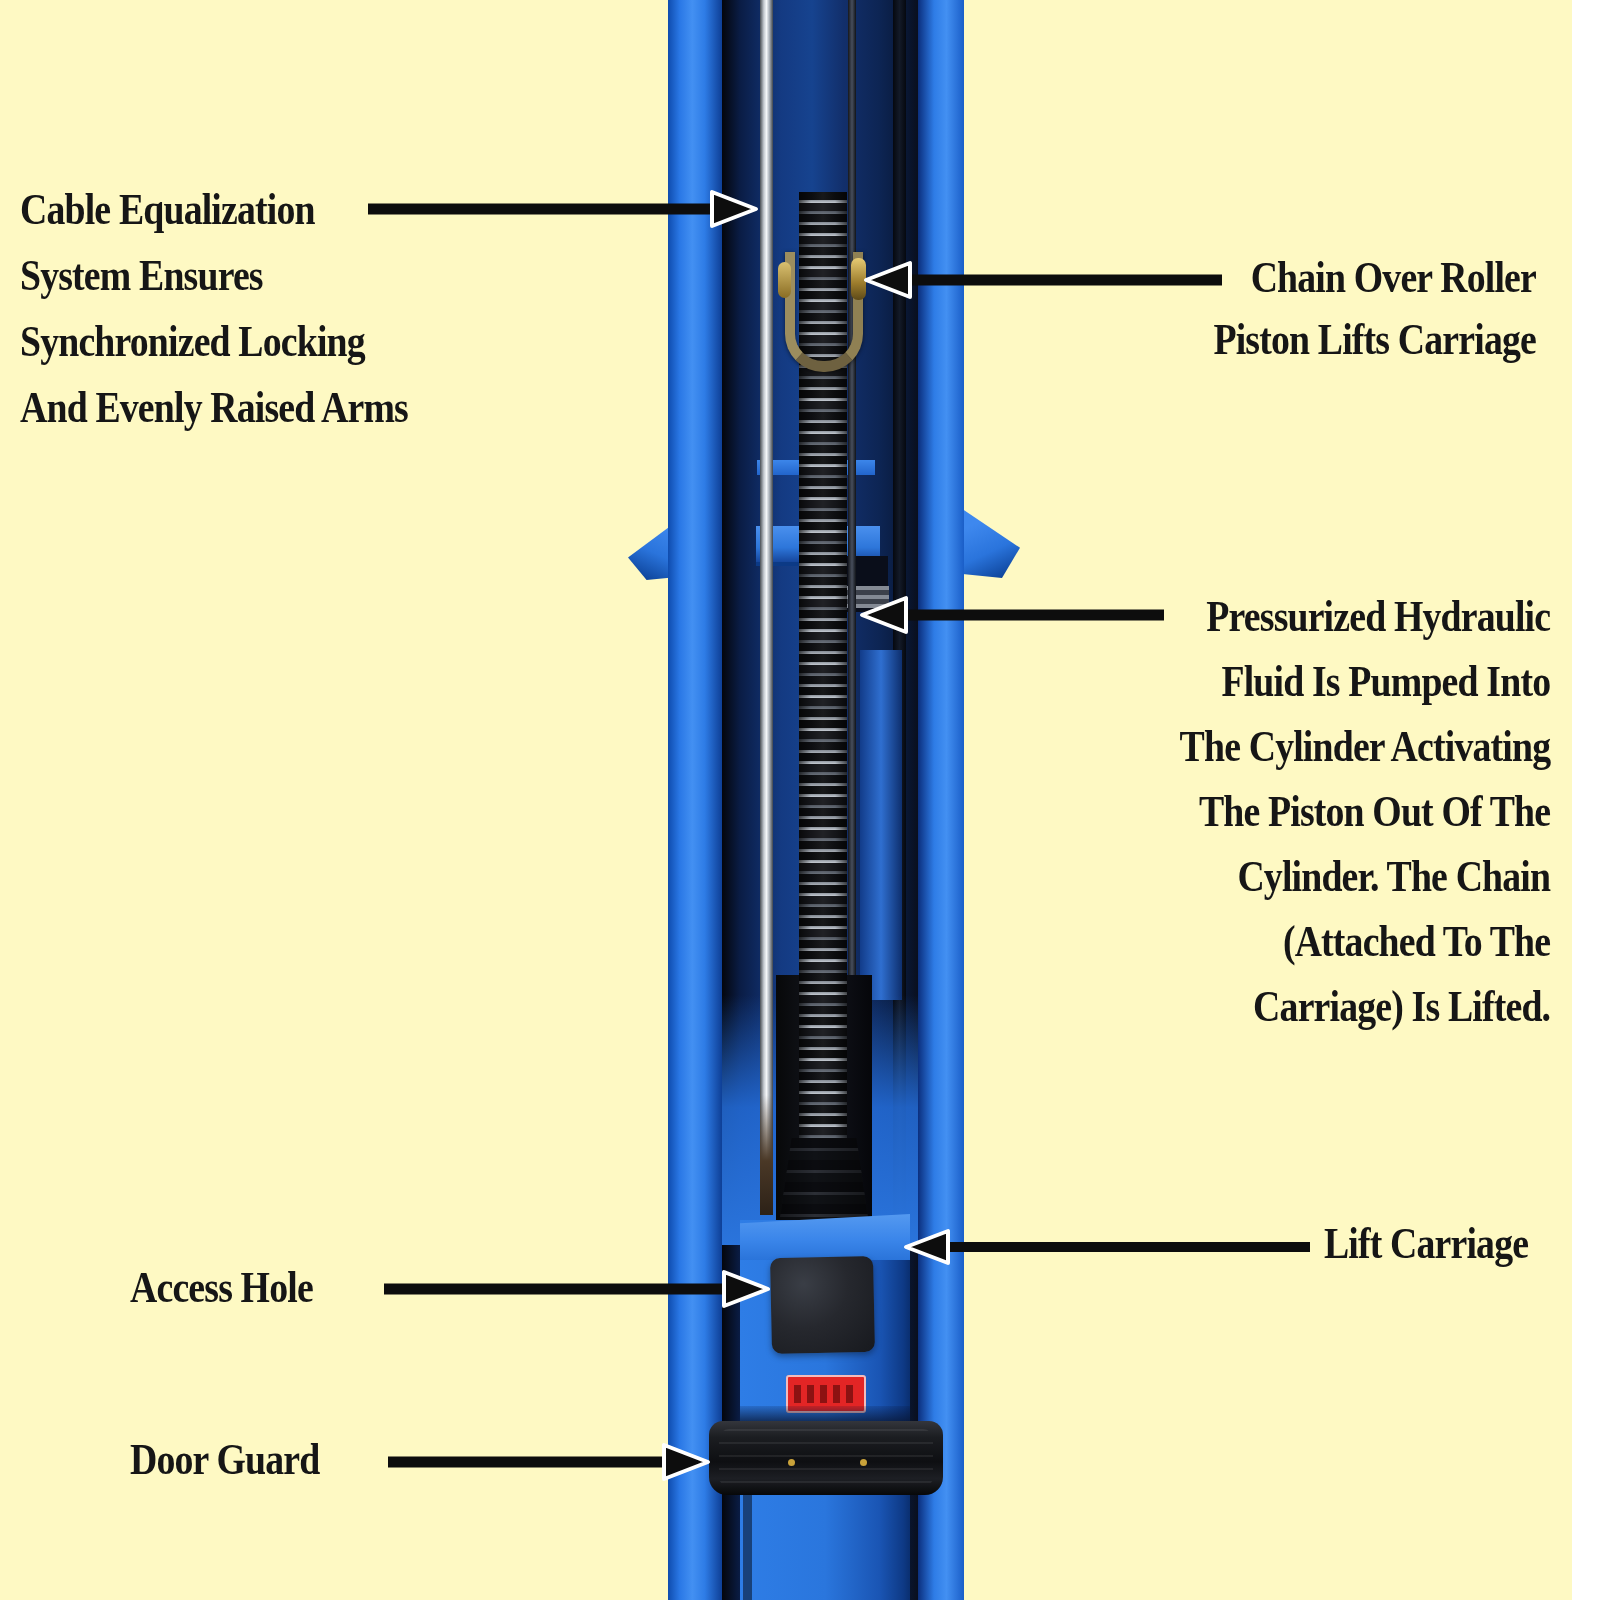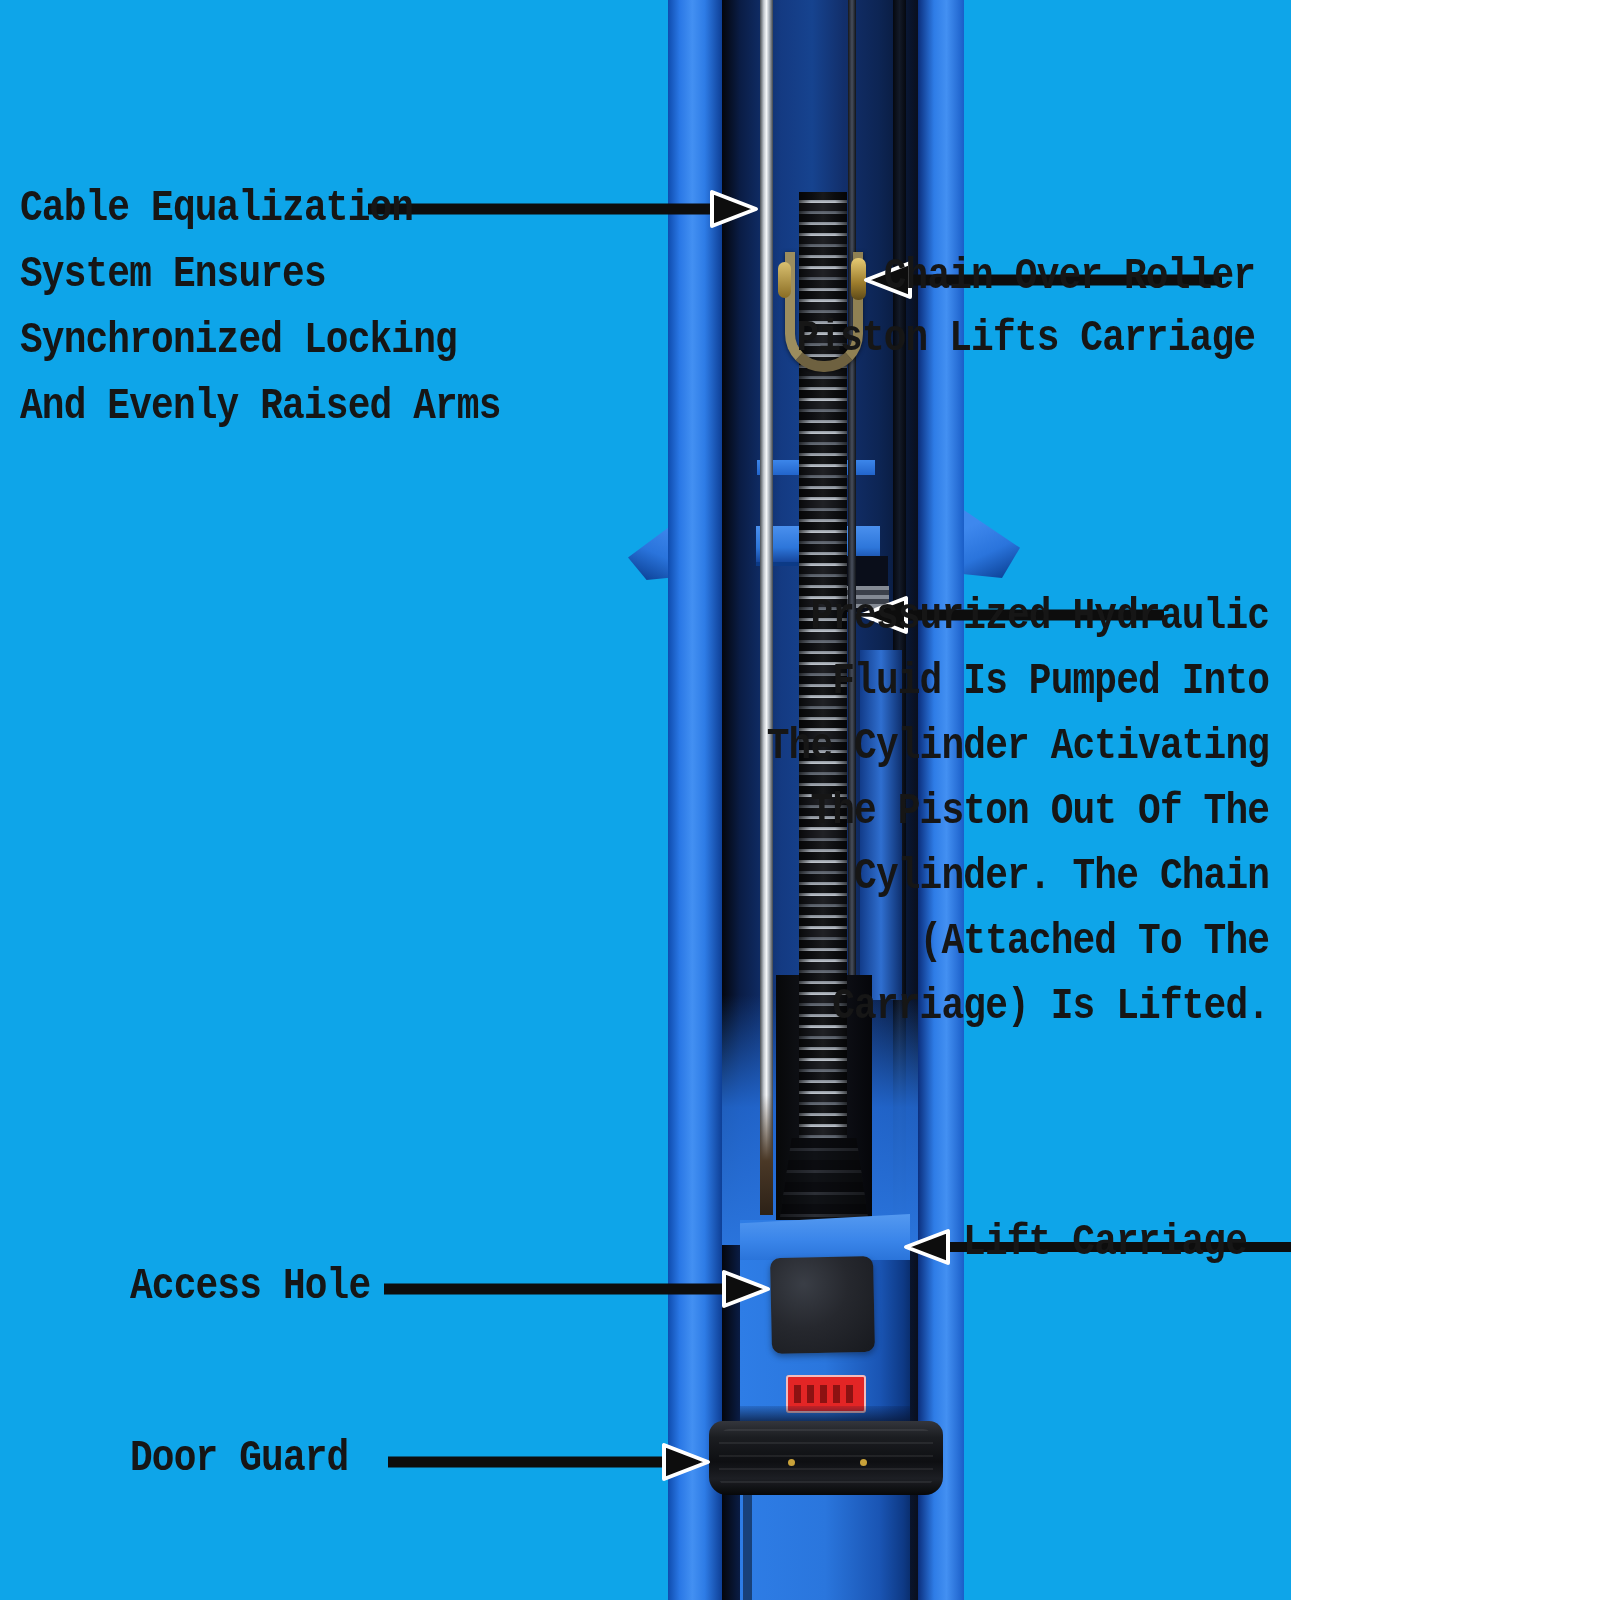--- a/index.html
+++ b/index.html
@@ -1,17 +1,17 @@
 <!DOCTYPE html>
 <html><head>
 <meta charset="utf-8">
 <style>
   html,body{margin:0;padding:0;background:#fff;}
-  #canvas{position:relative;width:1291px;height:1600px;background:#0ea5e9;overflow:hidden;
-          font-family:Liberation Mono, monospace;}
+  #canvas{position:relative;width:1572px;height:1600px;background:#fef9c3;overflow:hidden;
+          font-family:Liberation Serif, serif;}
 
   
   .lbl{position:absolute;color:#161616;font-weight:700;letter-spacing:-1px;z-index:15;}
   .lbl .ln{display:block;white-space:nowrap;}
   .lbl-left{transform:scaleX(.84);transform-origin:0 0;text-align:left;}
   .lbl-right{transform:scaleX(.84);transform-origin:100% 0;text-align:right;}
   #lbl-cable{left:20px;top:176px;font-size:45px;line-height:66px;}
   #lbl-chain{right:36px;top:246px;font-size:45px;line-height:62px;}
   #lbl-hyd{right:22px;top:584px;font-size:45px;line-height:65px;}
   #lbl-lift{right:44px;top:1218px;font-size:45px;line-height:50px;}

